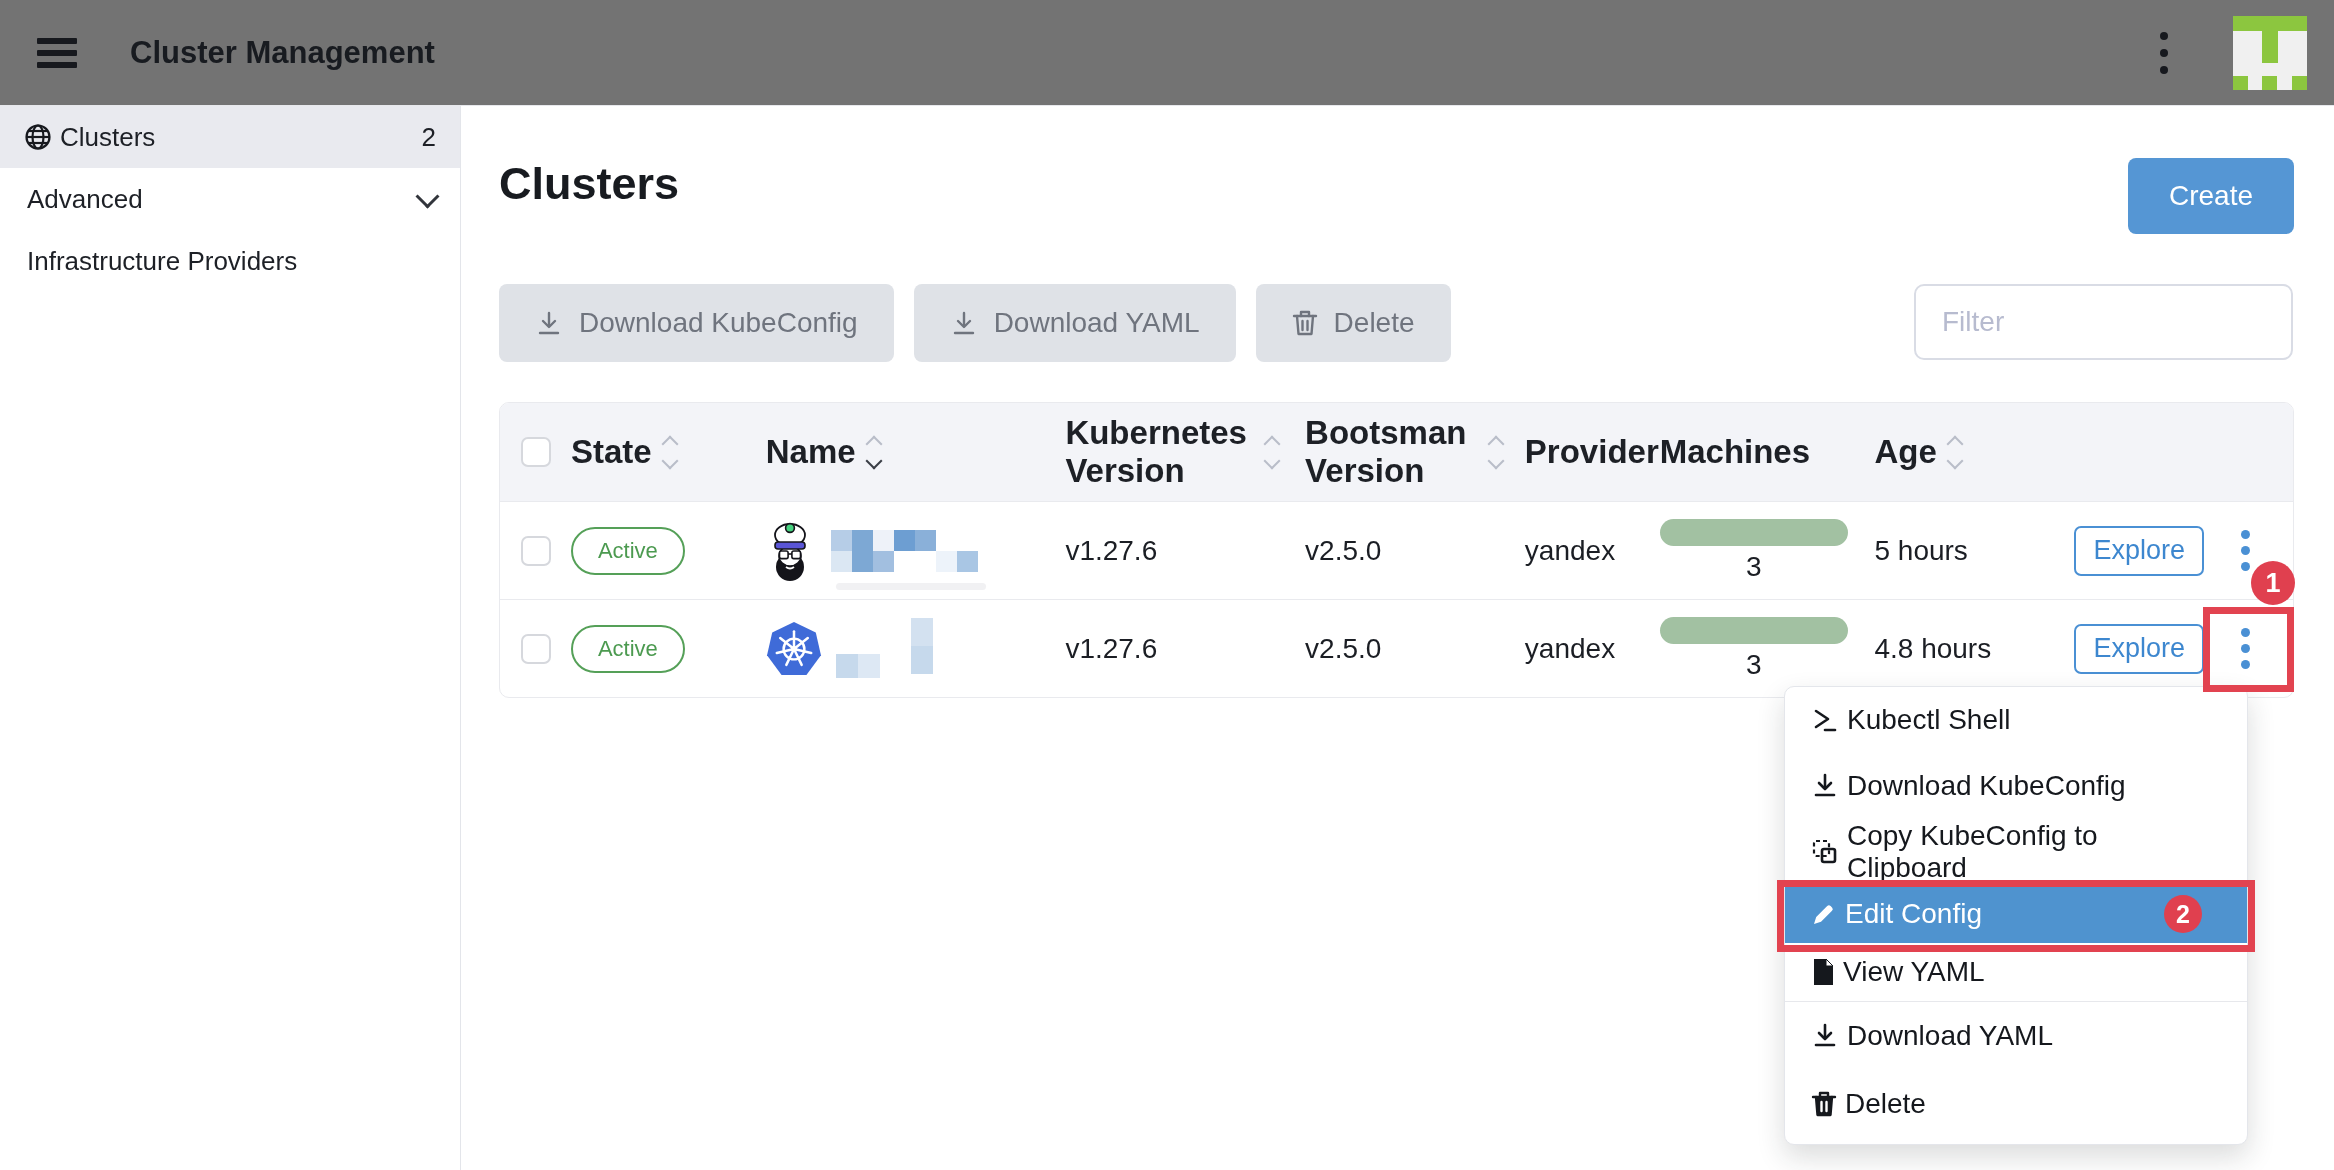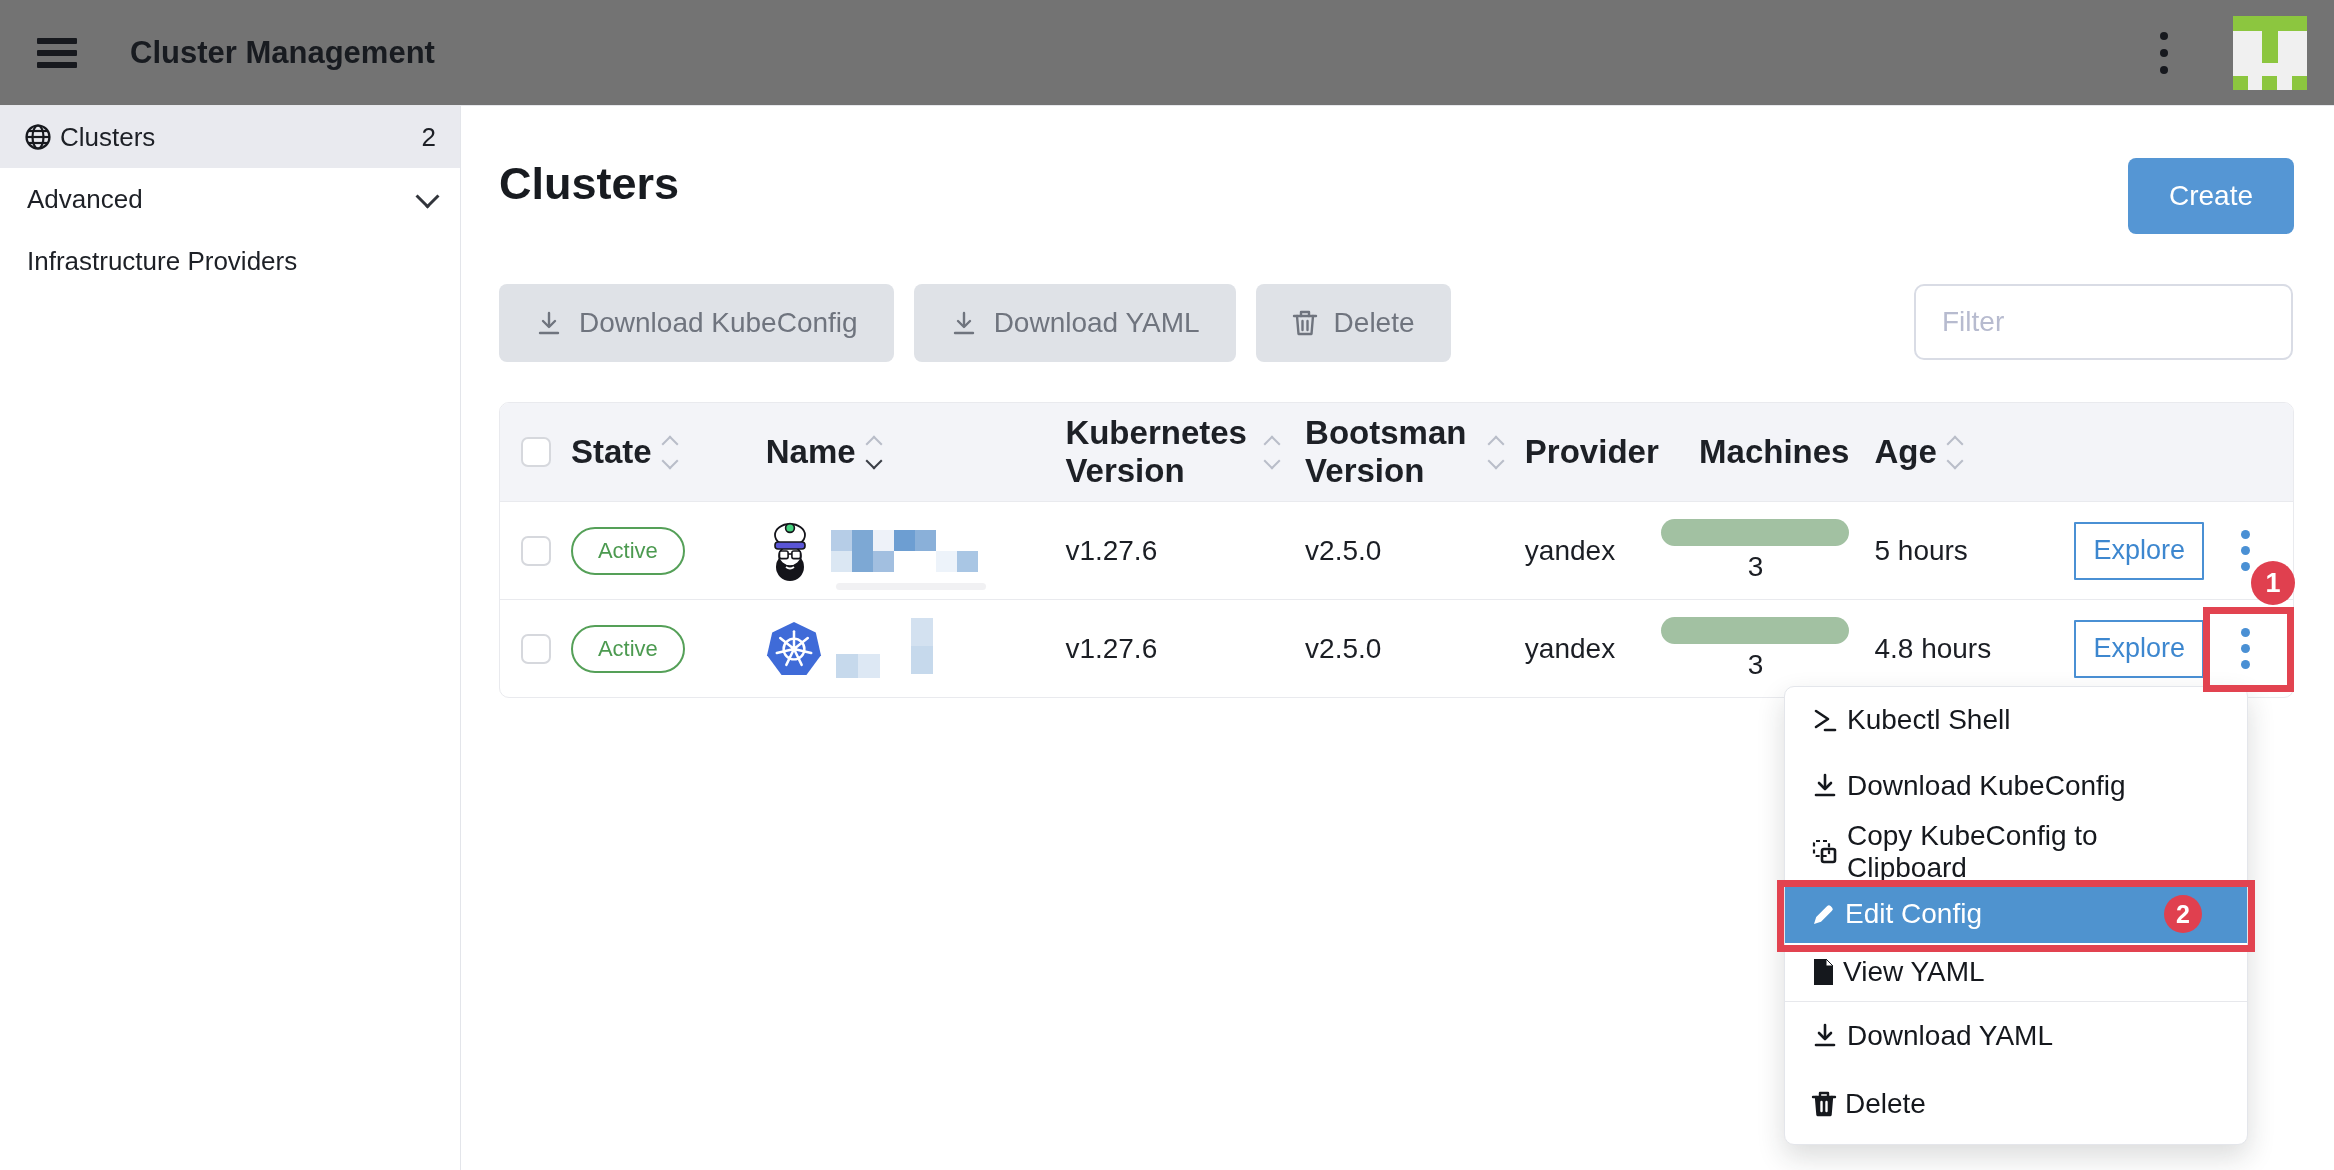--- a/index.html
+++ b/index.html
@@ -55,37 +55,37 @@
   .thead{height:98px;background:#f3f4f8;border-radius:9px 9px 0 0;display:flex;align-items:center;
          font-size:33px;font-weight:700;color:#1d2026;border-bottom:1px solid #e9eaee}
   .trow{height:97px;display:flex;align-items:center;font-size:28px;border-bottom:1px solid #e9eaee}
   .trow:last-child{border-bottom:none}
   .c-check{width:66px;display:flex;justify-content:flex-start;padding-left:21px;box-sizing:border-box}
   .c-state{width:180px;display:flex;align-items:center;padding-left:5px;box-sizing:border-box}
   .c-name{width:295px;display:flex;align-items:center;padding-left:20px;box-sizing:border-box}
   .c-k8s{width:250px;display:flex;align-items:center;padding-left:25px;padding-right:12px;box-sizing:border-box}
   .c-boots{width:220px;display:flex;align-items:center;padding-left:15px;padding-right:8px;box-sizing:border-box}
   .c-prov{width:150px;display:flex;align-items:center;padding-left:15px;box-sizing:border-box}
-  .c-mach{width:190px;display:flex;align-items:center;justify-content:flex-end;box-sizing:border-box}
+  .c-mach{width:190px;display:flex;align-items:center;justify-content:flex-start;box-sizing:border-box}
   .c-age{width:190px;display:flex;align-items:center;padding-left:25px;box-sizing:border-box}
   .c-act{width:254px;display:flex;align-items:center;padding-left:35px;box-sizing:border-box}
   .hdr-2line{max-width:150px;line-height:1.15}
   .sort{display:flex;flex-direction:column;align-items:center;gap:5px;margin-left:12px;cursor:pointer}
   .sort .chev{display:block;width:10px;height:10px;border-right:2.5px solid #b9bdc9;border-bottom:2.5px solid #b9bdc9}
   .sort .chev.up{transform:rotate(-135deg)}
   .sort .chev.down{transform:rotate(45deg)}
   .sort .chev.active{border-color:#3a3e46}
   .ml-auto{margin-left:auto}
   .cb{width:26px;height:26px;border:2px solid #d6d8dd;border-radius:7px;background:#fff;cursor:pointer}
   .pill{display:inline-flex;align-items:center;justify-content:center;height:44px;padding:0 25px;
         border:2px solid #55a058;border-radius:999px;color:#4c9a50;font-size:22px;background:#fff}
   .mach{display:flex;flex-direction:column;align-items:center}
   .prog{width:188px;height:27px;border-radius:14px;background:#a2c1a2}
   .mach .num{margin-top:5px;font-size:28px}
-  .explore{width:130px;height:58px;background:#fff;border:2px solid #4a90d4;border-radius:1px;
+  .explore{width:130px;height:50px;background:#fff;border:2px solid #4a90d4;border-radius:7px;
            color:#3d87cf;font-size:27px;font-family:inherit;cursor:pointer}
   .row-kebab{margin-left:27px}
   .dots.blue{gap:7px}
 
   
   .mosaic{display:grid;grid-template-columns:repeat(7,21px);grid-auto-rows:21px;margin-left:17px}
   .mosaic b{display:block}
   .m-a1{background:#b6cde7}.m-a2{background:#7da8d4}.m-a3{background:#eef2f9}.m-a4{background:#6d9ed2}
   .m-a5{background:#8ab0d9}.m-b1{background:#dbe7f3}.m-b2{background:#7da8d4}.m-b3{background:#a2bfe0}
   .m-b6{background:#edf3fa}.m-b7{background:#a9c6e4}

